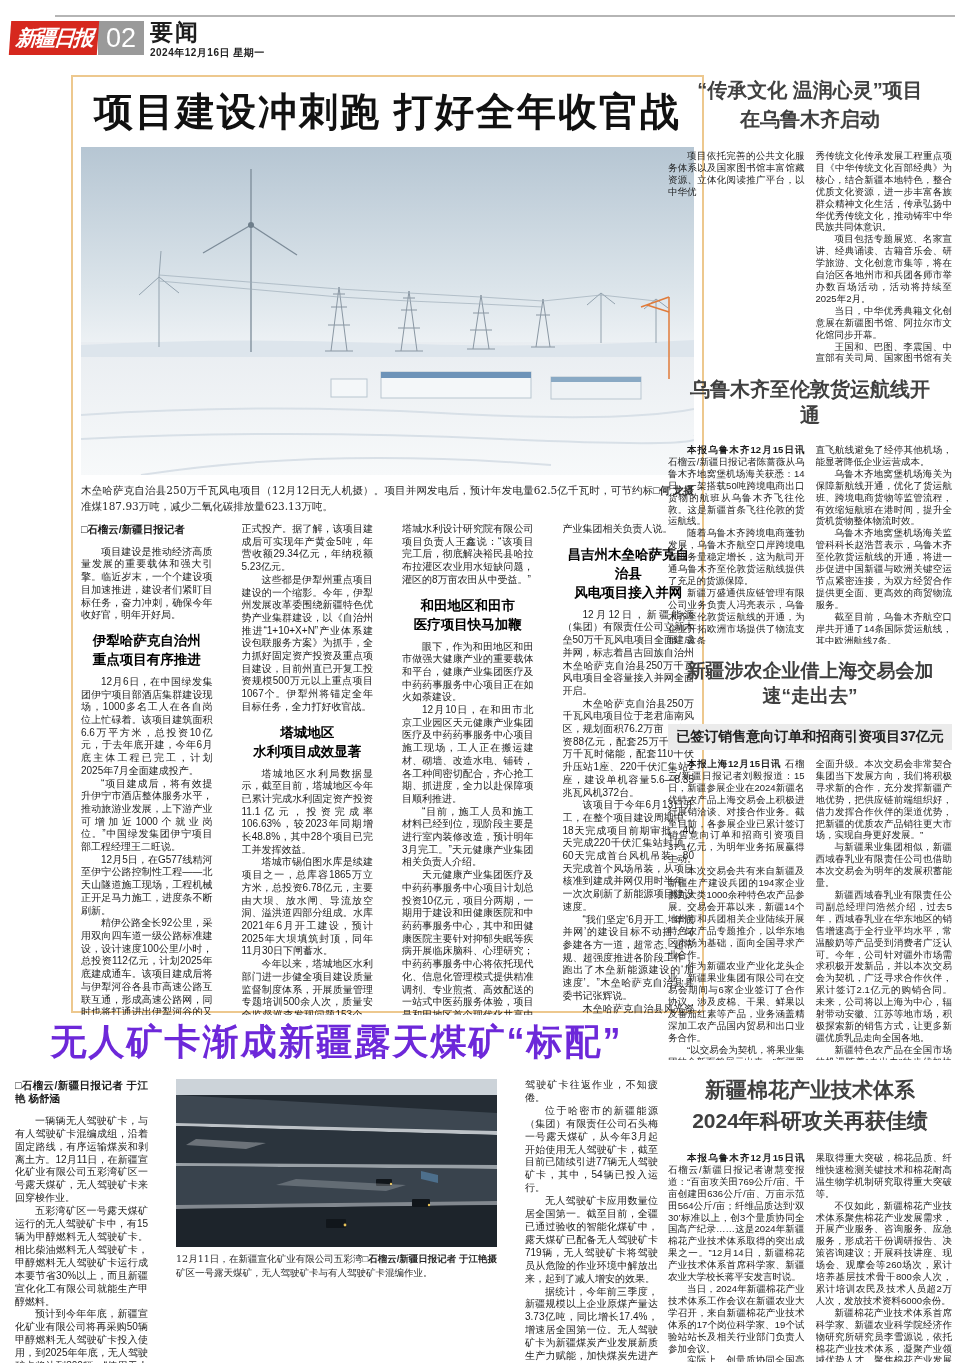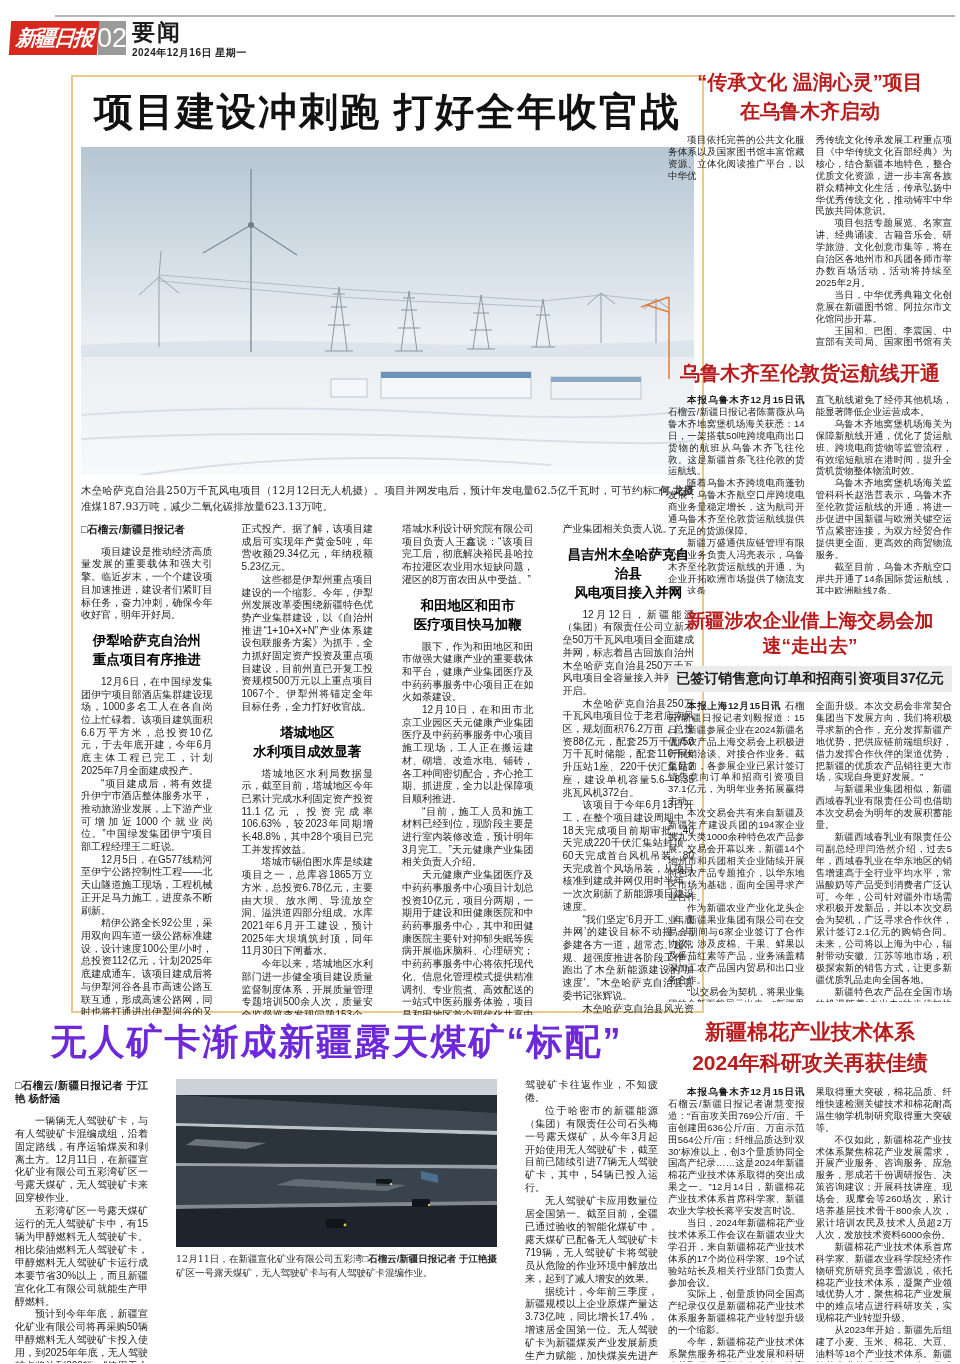--- a/index.html
+++ b/index.html
@@ -3,41 +3,41 @@
 <meta charset="utf-8">
 <style>
   html,body{margin:0;padding:0;}
   body{width:960px;height:1364px;position:relative;background:#fff;overflow:hidden;
        font-family:"Liberation Sans","DejaVu Sans",sans-serif;color:#1c1c1c;}
   #toprule{position:absolute;left:55px;top:15px;width:900px;height:2px;background:#b5b5b5;}
   
   #masthead{position:absolute;left:10px;top:21px;display:flex;align-items:flex-start;}
   .logo-box{width:88px;height:34px;background:#d6281e;color:#fff;display:flex;align-items:center;justify-content:center;
             font-family:"DejaVu Serif",serif;font-style:italic;font-weight:bold;font-size:21px;letter-spacing:-2px;transform:skewX(-4deg);}
-  .pageno-box{width:28px;height:34px;background:#9a9a9a;color:#fff;display:flex;align-items:center;justify-content:center;
+  .pageno-box{width:46px;height:34px;background:#9a9a9a;color:#fff;display:flex;align-items:center;justify-content:center;
               font-size:27px;font-weight:300;}
   .mh-right{margin-left:6px;line-height:1;}
   .mh-section{font-size:23px;font-weight:bold;letter-spacing:2px;}
   .mh-date{font-size:10px;margin-top:4px;color:#222;font-weight:bold;letter-spacing:.5px;}
   
   #main-box{position:absolute;left:25px;top:75px;width:633px;height:938px;border:2px solid #edc88e;box-sizing:border-box;padding:4px 8px;margin-left:46px;}
   #main-headline{margin:4px 0 0;font-size:39px;font-weight:bold;text-align:center;letter-spacing:2px;color:#111;}
   .photo-main{margin-top:8px;width:613px;height:328px;position:relative;overflow:hidden;}
   .caption{margin-top:7px;font-family:"DejaVu Serif",serif;font-size:10.5px;line-height:16px;text-align:justify;color:#2a2a2a;}
   .caption .credit{float:right;font-weight:bold;font-family:"Liberation Sans",sans-serif;}
   .cols{margin-top:9px;display:flex;gap:29px;height:492px;overflow:hidden;}
   .cols .col{flex:1;font-size:10px;line-height:12.7px;text-align:justify;overflow:hidden;}
   .para{margin:0;text-indent:2em;}
   .para.cont{text-indent:0;}
   .byline{margin:0 0 10px;font-weight:bold;font-size:10.5px;}
   .subhead{font-size:13.5px;font-weight:bold;text-align:center;line-height:19px;margin:9px 0 7px;color:#000;}
   
   #sidebar{position:absolute;left:668px;top:60px;width:284px;height:1302px;overflow:hidden;}
   .side-art{margin-bottom:14px;}
-  .side-head{margin:8px;text-align:center;font-weight:bold;color:#b91c1c;}
+  .side-head{margin:16px;text-align:center;font-weight:bold;color:#404040;}
   .sh1{font-size:20px;line-height:29px;}
   .sh2{font-size:20px;line-height:26px;margin-top:4px;}
   .sh3{font-size:19px;line-height:25px;margin-top:2px;}
   .sh4{font-size:21px;line-height:31px;margin-top:6px;}
   .side-bar-sub{margin-top:6px;background:#ebebeb;text-align:center;font-size:14px;font-weight:600;padding:4px 0;color:#222;}
   .side-cols{display:flex;gap:11px;margin-top:8px;overflow:hidden;}
   .side-cols .col{flex:1;font-size:9.5px;line-height:11.9px;text-align:justify;overflow:hidden;}
   .h-art1{height:212px;} .h-art2{height:200px;} .h-art3{height:302px;} .h-art4{height:322px;}
   
   #bottom{position:absolute;left:15px;top:1018px;width:643px;height:344px;}

